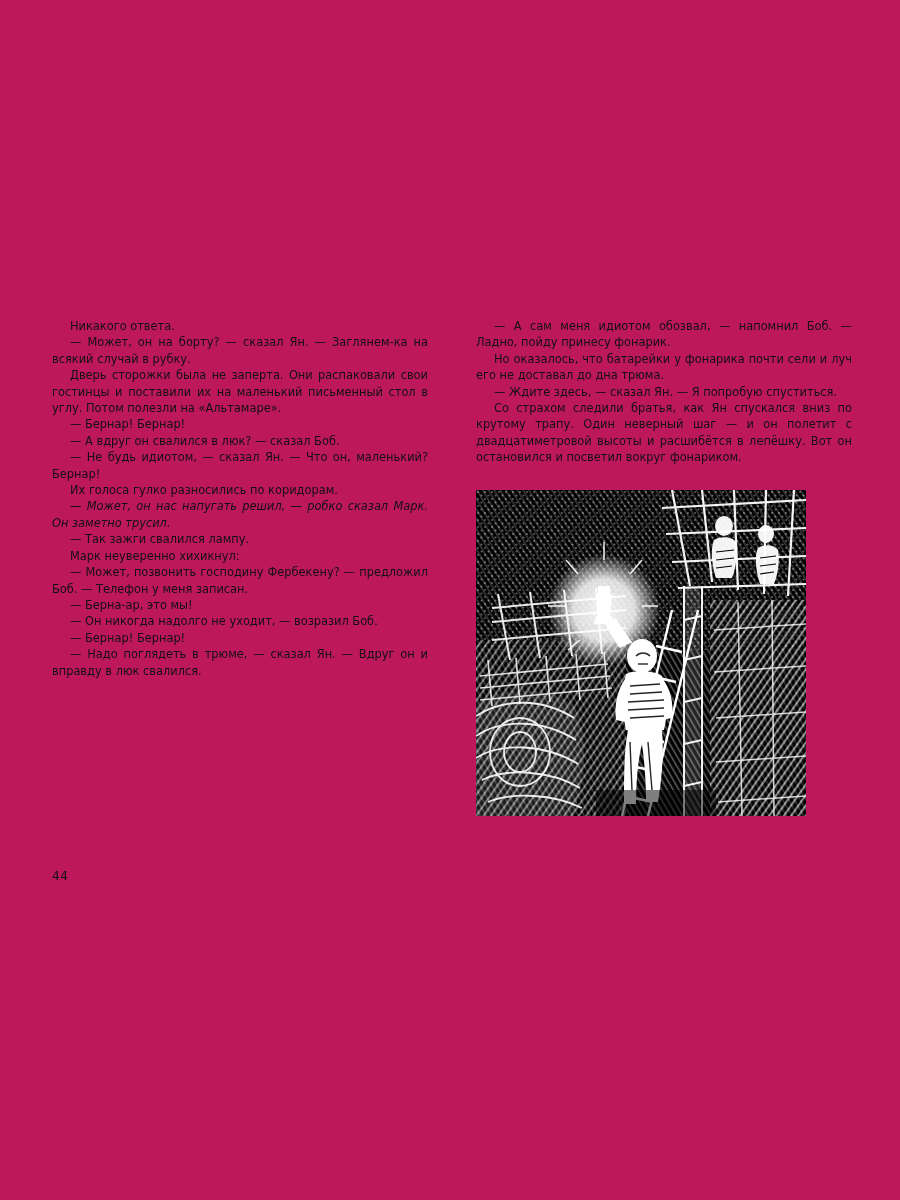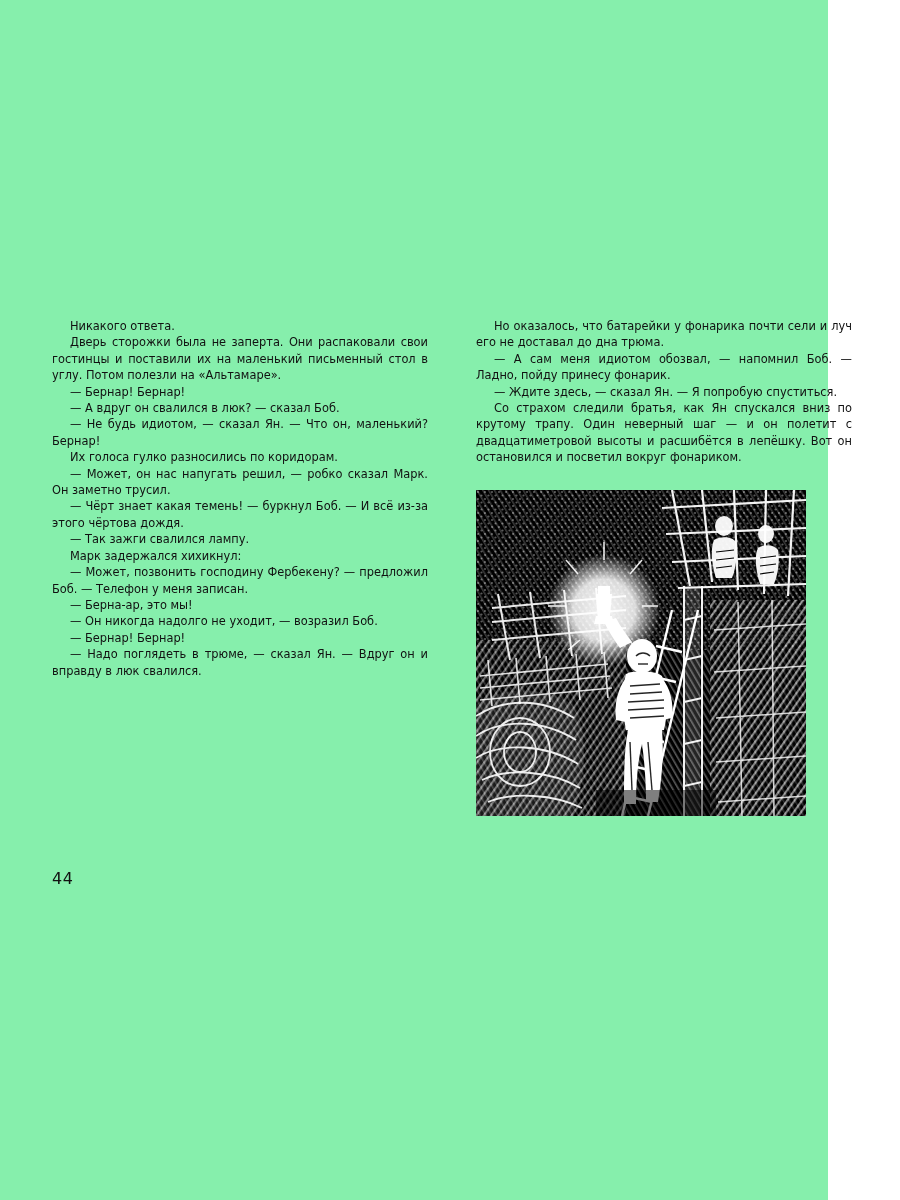--- a/index.html
+++ b/index.html
@@ -11,23 +11,23 @@
     width: 900px;
     height: 1200px;
     position: relative;
     font-family: "DejaVu Sans", sans-serif;
     color: #111111;
     overflow: hidden;
   }
   .page {
     position: absolute;
     left: 0; top: 0;
-    width: 828px;
+    width: 900px;
     height: 1200px;
-    background: #86efac;
+    background: #be185d;
   }
   .spread {
     position: absolute;
     left: 52px;
     top: 318px;
     width: 800px;
     display: flex;
     gap: 48px;
   }
   .col {
@@ -35,26 +35,27 @@
   }
   .col p {
     margin: 0;
     font-size: 11.4px;
     line-height: 16.4px;
     text-align: justify;
     text-indent: 18px;
     hyphens: manual;
   }
   .col p.ital {
+    font-style: italic;
   }
   .folio {
     position: absolute;
     left: 52px;
     top: 869px;
-    font-size: 16px;
+    font-size: 12px;
     color: #111;
     letter-spacing: 0.5px;
   }
   
   .illo-wrap {
     margin-top: 24px;
     width: 330px;
     height: 326px;
     position: relative;
     overflow: hidden;
@@ -70,39 +71,39 @@
 </style>
 </head>
 <body>
 
 <div class="page">
 
   <div class="spread">
 
     <div class="col">
       <p>Никакого ответа.</p>
+      <p>— Может, он на борту? — сказал Ян. — Заглянем-ка на всякий случай в рубку.</p>
       <p>Дверь сторожки была не заперта. Они распаковали свои гостинцы и поставили их на маленький письменный стол в углу. Потом полезли на «Альтамаре».</p>
       <p>— Бернар! Бернар!</p>
       <p>— А вдруг он свалился в люк? — сказал Боб.</p>
       <p>— Не будь идиотом, — сказал Ян. — Что он, маленький? Бернар!</p>
       <p>Их голоса гулко разносились по коридорам.</p>
       <p class="ital">— Может, он нас напугать решил, — робко сказал Марк. Он заметно трусил.</p>
-      <p>— Чёрт знает какая темень! — буркнул Боб. — И всё из-за этого чёртова дождя.</p>
       <p>— Так зажги свалился лампу.</p>
-      <p>Марк задержался хихикнул:</p>
+      <p>Марк неуверенно хихикнул:</p>
       <p>— Может, позвонить господину Фербекену? — предложил Боб. — Телефон у меня записан.</p>
       <p>— Берна-ар, это мы!</p>
       <p>— Он никогда надолго не уходит, — возразил Боб.</p>
       <p>— Бернар! Бернар!</p>
       <p>— Надо поглядеть в трюме, — сказал Ян. — Вдруг он и вправду в люк свалился.</p>
     </div>
 
     <div class="col">
+      <p>— А сам меня идиотом обозвал, — напомнил Боб. — Ладно, пойду принесу фонарик.</p>
       <p>Но оказалось, что батарейки у фонарика почти сели и луч его не доставал до дна трюма.</p>
-      <p>— А сам меня идиотом обозвал, — напомнил Боб. — Ладно, пойду принесу фонарик.</p>
       <p>— Ждите здесь, — сказал Ян. — Я попробую спуститься.</p>
       <p>Со страхом следили братья, как Ян спускался вниз по крутому трапу. Один неверный шаг — и он полетит с двадцатиметровой высоты и расшибётся в лепёшку. Вот он остановился и посветил вокруг фонариком.</p>
 
       <div class="illo-wrap">
         <div class="illo">
           <svg width="330" height="326" viewBox="0 0 330 326" xmlns="http://www.w3.org/2000/svg">
             <defs>
               <pattern id="hatch" width="6" height="6" patternUnits="userSpaceOnUse" patternTransform="rotate(35)">
                 <rect width="6" height="6" fill="#000"></rect>
                 <rect width="2.2" height="6" fill="#fff"></rect>

